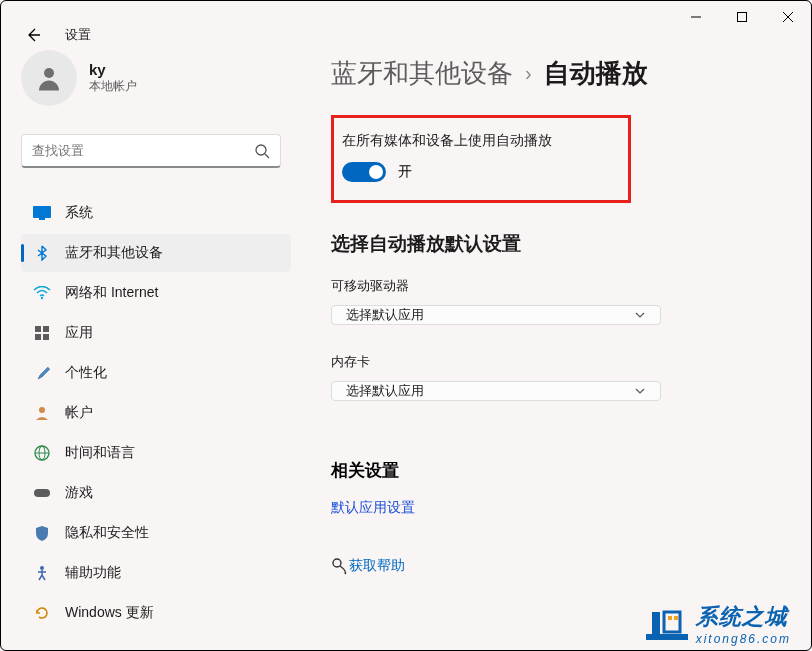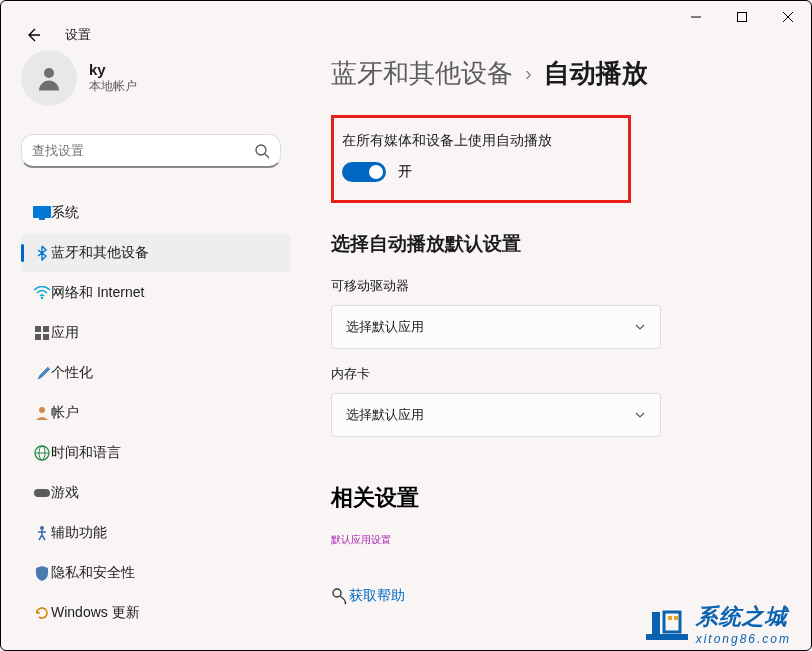--- a/index.html
+++ b/index.html
@@ -16,51 +16,51 @@
 .win-title { font-size: 13px; color: #1b1b1b; }
 
 
 .leftcol { position: absolute; left: 20px; top: 49px; width: 270px; }
 .account { display: flex; align-items: center; gap: 12px; margin-bottom: 28px; }
 .avatar { width: 56px; height: 56px; border-radius: 50%; background: #e8e8e8; display: flex; align-items: center; justify-content: center; }
 .avatar svg { width: 30px; height: 30px; fill: #6f6f6f; }
 .acc-name { font-size: 15px; font-weight: 600; color: #1b1b1b; }
 .acc-sub { font-size: 12px; color: #5c5c5c; }
 
-.searchbox { width: 260px; height: 34px; background: #fff; border: 1px solid #dcdcdc; border-bottom: 2px solid #8a8a8a; border-radius: 12px; display: flex; align-items: center; padding: 0 10px; margin-bottom: 26px; }
+.searchbox { width: 260px; height: 34px; background: #fff; border: 1px solid #dcdcdc; border-bottom: 2px solid #8a8a8a; border-radius: 4px; display: flex; align-items: center; padding: 0 10px; margin-bottom: 26px; }
 .searchbox input { flex: 1; border: none; outline: none; font-size: 13px; color: #444; background: transparent; }
 .search-ic { width: 16px; height: 16px; }
 
 .nav { display: flex; flex-direction: column; gap: 2px; }
-.nav-item { display: flex; align-items: center; height: 38px; padding: 0 12px; border-radius: 4px; font-size: 14px; color: #1b1b1b; position: relative; }
+.nav-item { display: flex; align-items: center; gap: 14px; height: 38px; padding: 0 12px; border-radius: 4px; font-size: 14px; color: #1b1b1b; position: relative; }
 .nav-item.selected { background: #eeeeee; }
 .nav-item.selected::before { content: ""; position: absolute; left: 0; top: 10px; bottom: 10px; width: 3px; background: #0067c0; border-radius: 2px; }
 .nav-ic { width: 18px; height: 18px; display: flex; align-items: center; justify-content: center; }
 
 
 .main { position: absolute; left: 330px; top: 55px; right: 30px; }
 .breadcrumb { display: flex; align-items: center; gap: 12px; font-size: 26px; margin-bottom: 24px; }
 .bc-link { color: #5c5c5c; }
 .bc-sep { color: #888; font-size: 20px; }
 .bc-cur { font-weight: 600; color: #1b1b1b; }
 
 .toggle-block { border: 3px solid #e8201b; padding: 14px 8px 18px 8px; width: 300px; margin-bottom: 28px; }
 .toggle-label { font-size: 14px; color: #1b1b1b; margin-bottom: 12px; }
 .toggle-row { display: flex; align-items: center; gap: 12px; }
 .toggle { width: 44px; height: 20px; background: #0067c0; border-radius: 10px; position: relative; }
 .toggle::after { content: ""; position: absolute; right: 3px; top: 3px; width: 14px; height: 14px; background: #fff; border-radius: 50%; }
 .toggle-state { font-size: 14px; }
 
 .section-h { font-size: 19px; font-weight: 600; color: #1b1b1b; margin-bottom: 20px; }
 .field-label { font-size: 13px; color: #1b1b1b; margin-bottom: 10px; }
-.dropdown { width: 330px; height: 44px; background: #fcfcfc; border: 1px solid #dcdcdc; border-radius: 4px; display: flex; align-items: center; justify-content: space-between; padding: 0 14px; font-size: 13px; color: #1b1b1b; margin-bottom: 16px; }
+.dropdown { width: 330px; height: 20px; background: #fcfcfc; border: 1px solid #dcdcdc; border-radius: 4px; display: flex; align-items: center; justify-content: space-between; padding: 0 14px; font-size: 13px; color: #1b1b1b; margin-bottom: 28px; }
 .chev { width: 12px; height: 12px; }
 
-.related-h { font-size: 22px; font-weight: 600; margin-bottom: 16px; }
-.link { color: #a21caf; font-size: 10px; margin-bottom: 40px; display: inline-block; }
+.related-h { font-size: 17px; font-weight: 600; margin-bottom: 16px; }
+.link { color: #1d4ed8; font-size: 14px; margin-bottom: 40px; display: inline-block; }
 .help-row { display: flex; align-items: center; font-size: 14px; color: #0067c0; }
 .help-ic { width: 18px; height: 18px; }
 
 
 .wm { position: absolute; right: 20px; bottom: 4px; display: flex; align-items: center; gap: 6px; }
 .wm-ic { width: 46px; height: 40px; }
 .wm-txt1 { font-size: 22px; font-weight: 700; font-style: italic; color: #0a63b0; letter-spacing: 1px; }
 .wm-txt2 { font-size: 12px; font-style: italic; color: #0a63b0; letter-spacing: 2px; }
 </style>
 </head>
@@ -184,34 +184,34 @@
     <div class="nav-item">
       <span class="nav-ic">
           <svg width="18" height="12" viewBox="0 0 18 12">
             <rect x="1" y="2" width="16" height="8" rx="4" fill="#5c5c5c"></rect>
           </svg>
         </span>
       <span>游戏</span>
     </div>
     <div class="nav-item">
       <span class="nav-ic">
+          <svg width="14" height="16" viewBox="0 0 14 16">
+            <path d="M7 1 L13 3 V8 Q13 14 7 16 Q1 14 1 8 V3 Z" fill="#4a7ab0"></path>
+          </svg>
+        </span>
+      <span>隐私和安全性</span>
+    </div>
+    <div class="nav-item">
+      <span class="nav-ic">
           <svg width="16" height="16" viewBox="0 0 16 16">
             <circle cx="8" cy="3" r="2" fill="#3a6ab0"></circle>
             <path d="M8 5 V10 M4 7 L12 7 M8 10 L5 15 M8 10 L11 15" stroke="#3a6ab0" stroke-width="1.5" fill="none"></path>
           </svg>
         </span>
       <span>辅助功能</span>
-    </div>
-    <div class="nav-item">
-      <span class="nav-ic">
-          <svg width="14" height="16" viewBox="0 0 14 16">
-            <path d="M7 1 L13 3 V8 Q13 14 7 16 Q1 14 1 8 V3 Z" fill="#4a7ab0"></path>
-          </svg>
-        </span>
-      <span>隐私和安全性</span>
     </div>
     <div class="nav-item">
       <span class="nav-ic">
           <svg width="16" height="16" viewBox="0 0 16 16">
             <path d="M3 8 A5 5 0 1 1 5 12" fill="none" stroke="#d08a0a" stroke-width="1.6"></path>
             <path d="M3 5 L3 8 L6 8" fill="none" stroke="#d08a0a" stroke-width="1.6"></path>
           </svg>
         </span>
       <span>Windows 更新</span>
     </div>

